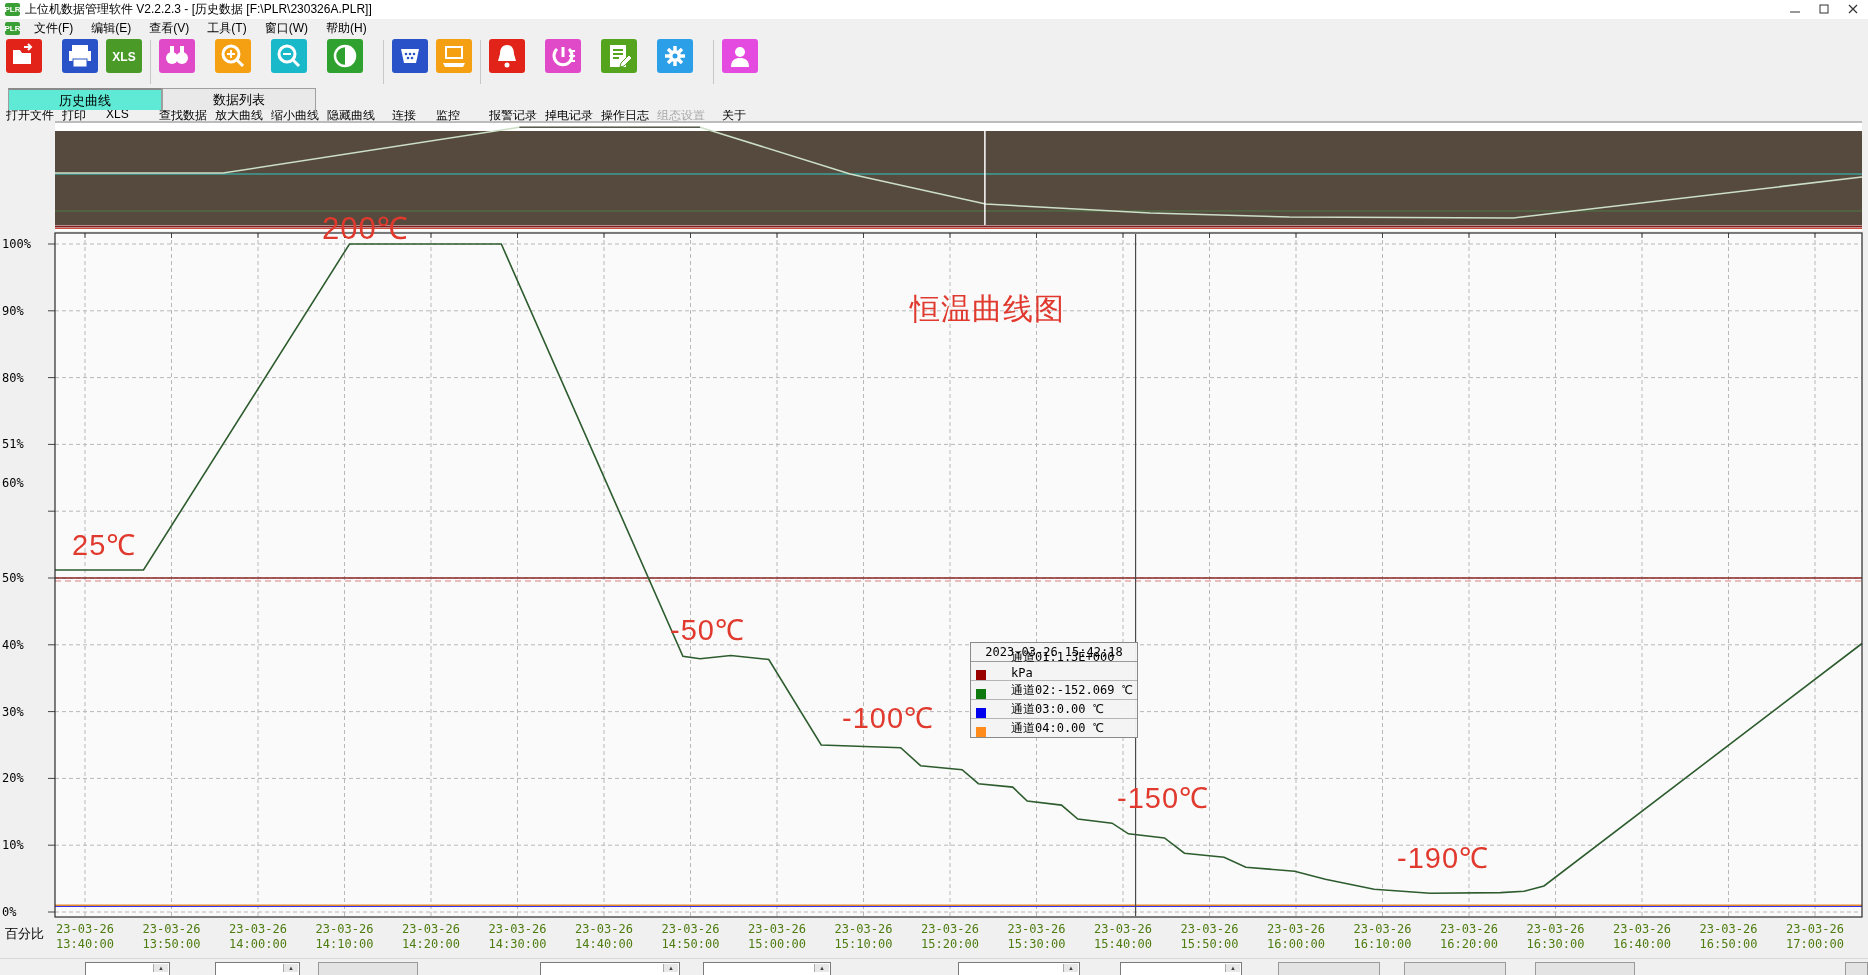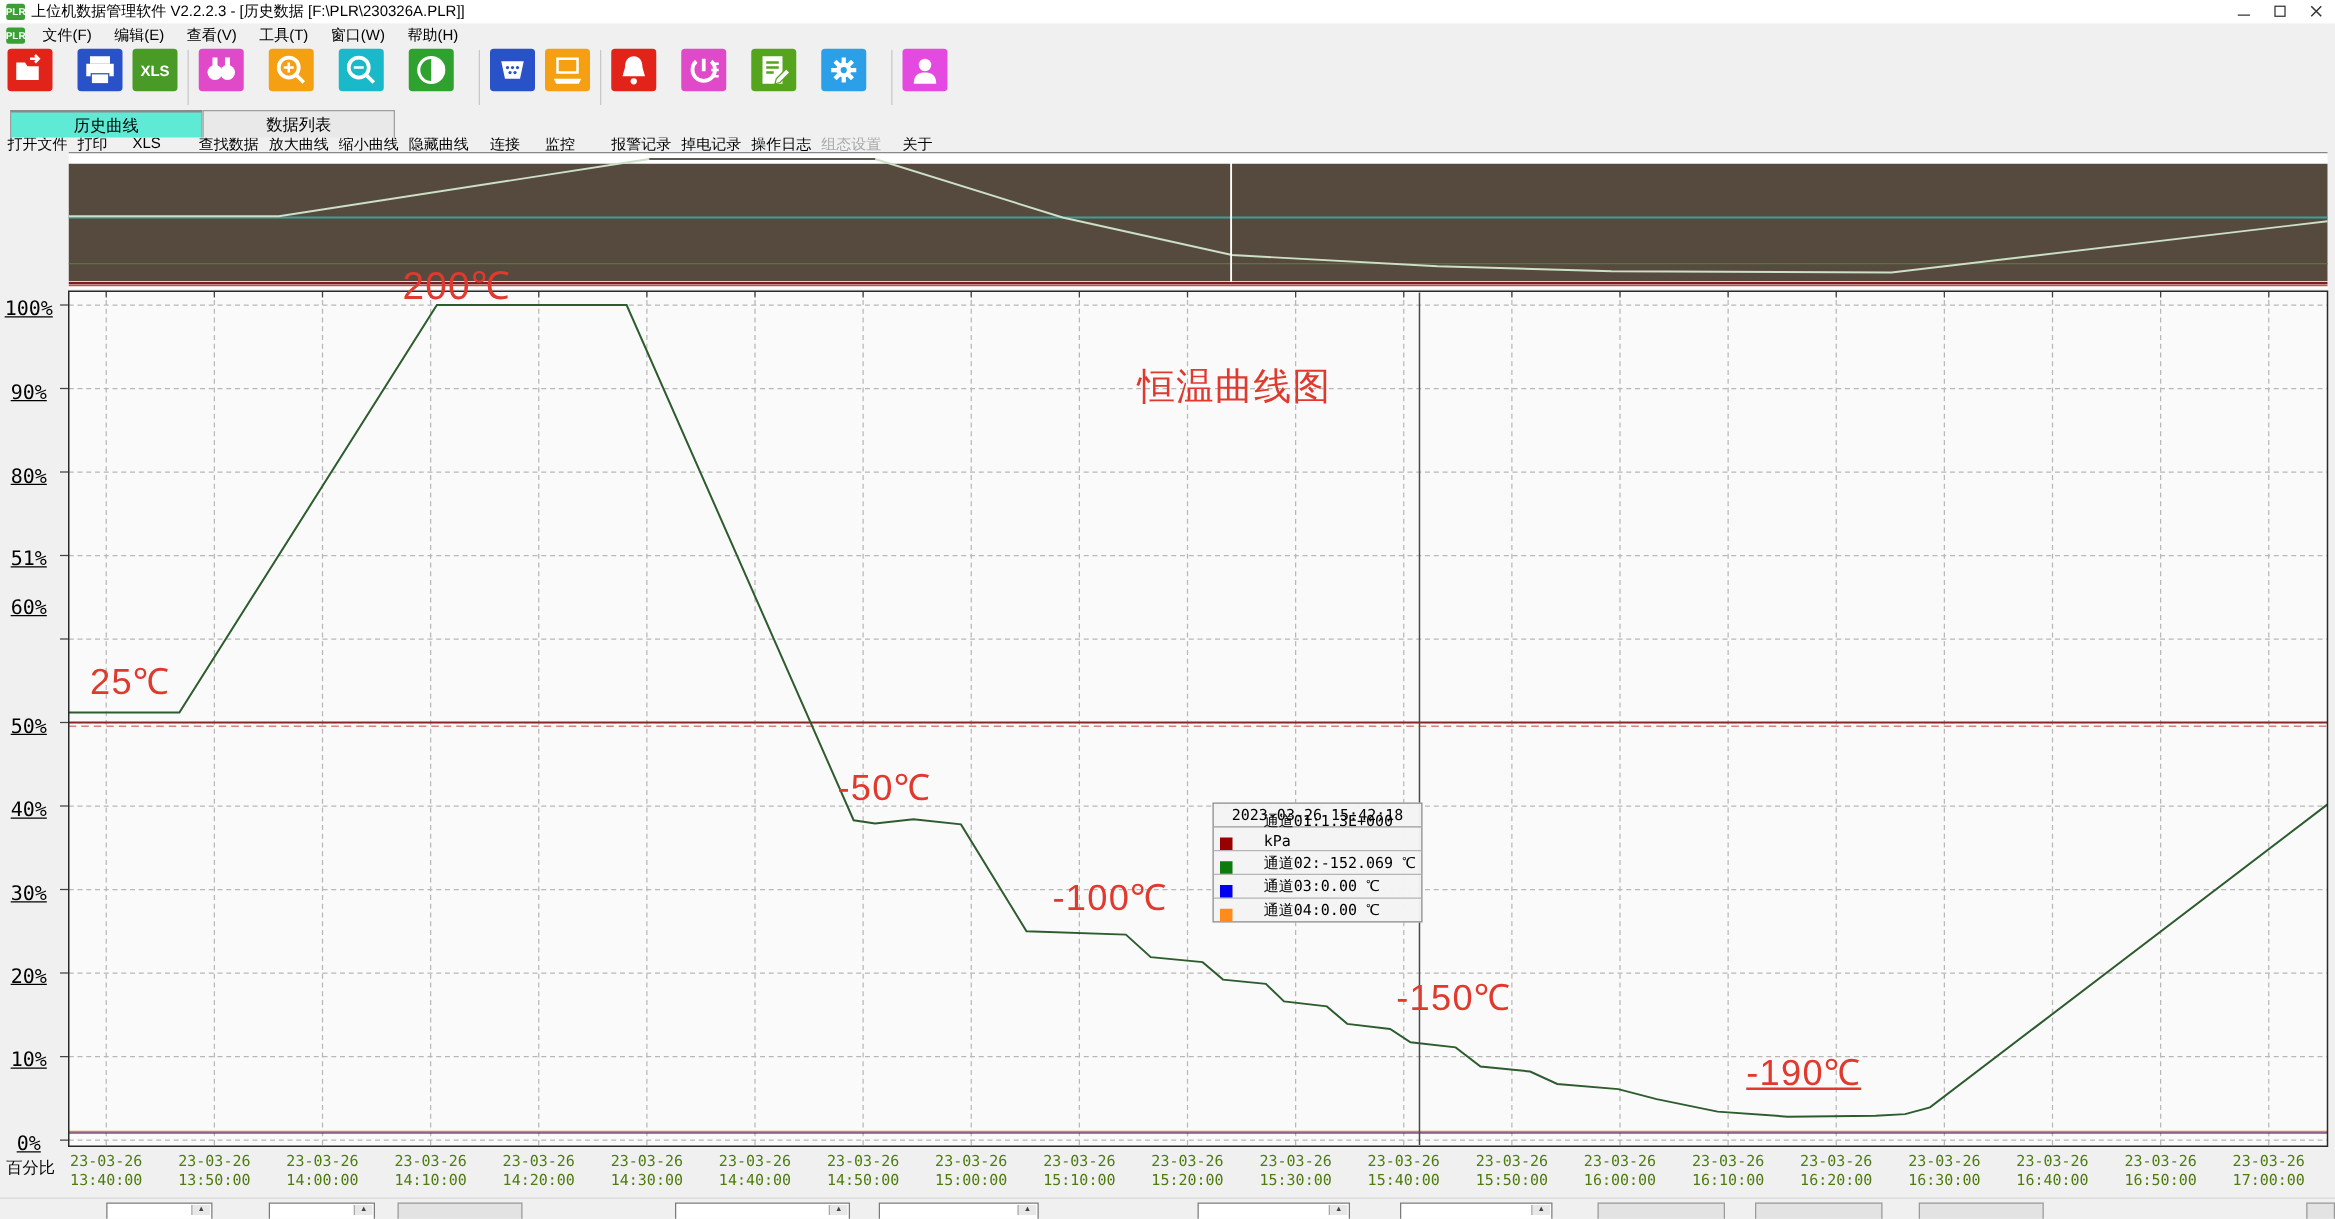--- a/index.html
+++ b/index.html
@@ -27,21 +27,21 @@
   .tb-lbl{font-size:12px;margin-top:1px;white-space:nowrap;}
   .tb-btn.disabled .tb-lbl{color:#a8a8a8;}
   
   #tabstrip{position:absolute;top:88px;left:0;right:0;height:22px;background:#f0f0f0;display:flex;padding-left:8px;}
   .tab{width:152px;text-align:center;line-height:21px;font-size:13px;border:1px solid #9f9f9f;
        border-bottom:none;background:#e9e9e9;cursor:pointer;}
   .tab.active{background:#5eead4;border-top:2px solid #8a8a8a;}
   
   #chart-svg{position:absolute;top:0;left:0;}
   #overlay{position:absolute;top:0;left:0;width:1868px;height:975px;pointer-events:none;}
-  .ylab{position:absolute;width:42px;text-align:center;font-size:16px;text-decoration:underline;}
+  .ylab{position:absolute;width:42px;text-align:left;font-size:12px;}
   .xlab{position:absolute;width:84px;text-align:center;font-size:12px;line-height:15px;color:#4d7c0f;}
   .annot{position:absolute;color:#e0392e;white-space:nowrap;letter-spacing:1px;}
   #pct-label{position:absolute;left:5px;top:925px;font-size:13px;}
   
   #tooltip{position:absolute;left:970px;top:642px;width:166px;background:rgba(244,244,244,.96);
            border:1px solid #8a8a8a;font-size:12px;}
   #tt-head{text-align:center;height:18px;line-height:18px;border-bottom:1px solid #9a9a9a;}
   .tt-row{display:flex;align-items:flex-end;height:18px;border-bottom:1px solid #b5b5b5;padding-left:5px;gap:20px;}
   .tt-row:last-child{border-bottom:none;}
   .tt-sw{width:10px;height:10px;margin-right:5px;flex:0 0 10px;}
@@ -239,21 +239,21 @@
     <div class="xlab mono" style="left: 1859.5px; top: 922px;">
       <div>23-03-26</div>
       <div>17:10:00</div>
     </div>
     <div class="annot" style="left: 322px; top: 206px; font-size: 31px;">200℃</div>
     <div class="annot" style="left: 910px; top: 289px; font-size: 30px;">恒温曲线图</div>
     <div class="annot" style="left: 72px; top: 524px; font-size: 29px;">25℃</div>
     <div class="annot" style="left: 670px; top: 609px; font-size: 29px;">-50℃</div>
     <div class="annot" style="left: 842px; top: 697px; font-size: 29px;">-100℃</div>
     <div class="annot" style="left: 1117px; top: 777px; font-size: 29px;">-150℃</div>
-    <div class="annot" style="left: 1397px; top: 837px; font-size: 29px; text-decoration: underline;">-190℃</div>
+    <div class="annot" style="left: 1397px; top: 837px; font-size: 29px;">-190℃</div>
   </div>
 
 <div id="titlebar">
   <div class="plr-ico">PLR</div>
   <span id="title-text">上位机数据管理软件 V2.2.2.3 - [历史数据 [F:\PLR\230326A.PLR]]</span>
   <div id="win-controls">
     <div class="winbtn">
       <svg width="11" height="11">
           <line x1="0" y1="8" x2="10" y2="8" stroke="#333" stroke-width="1"></line>
         </svg>

